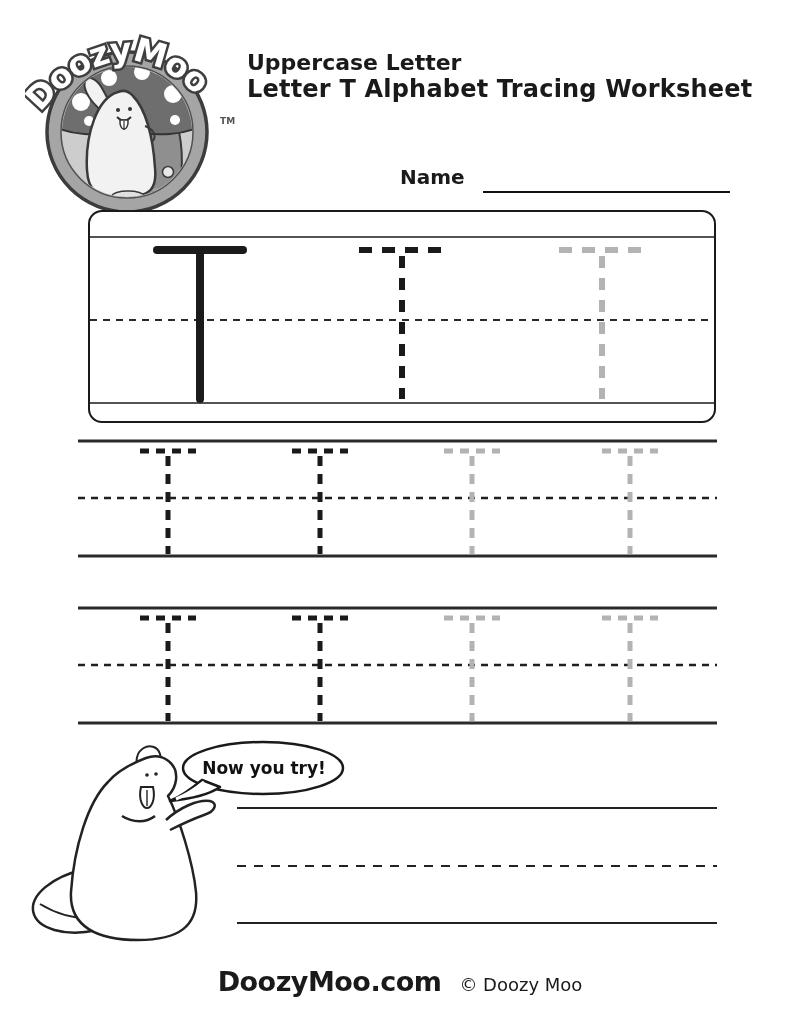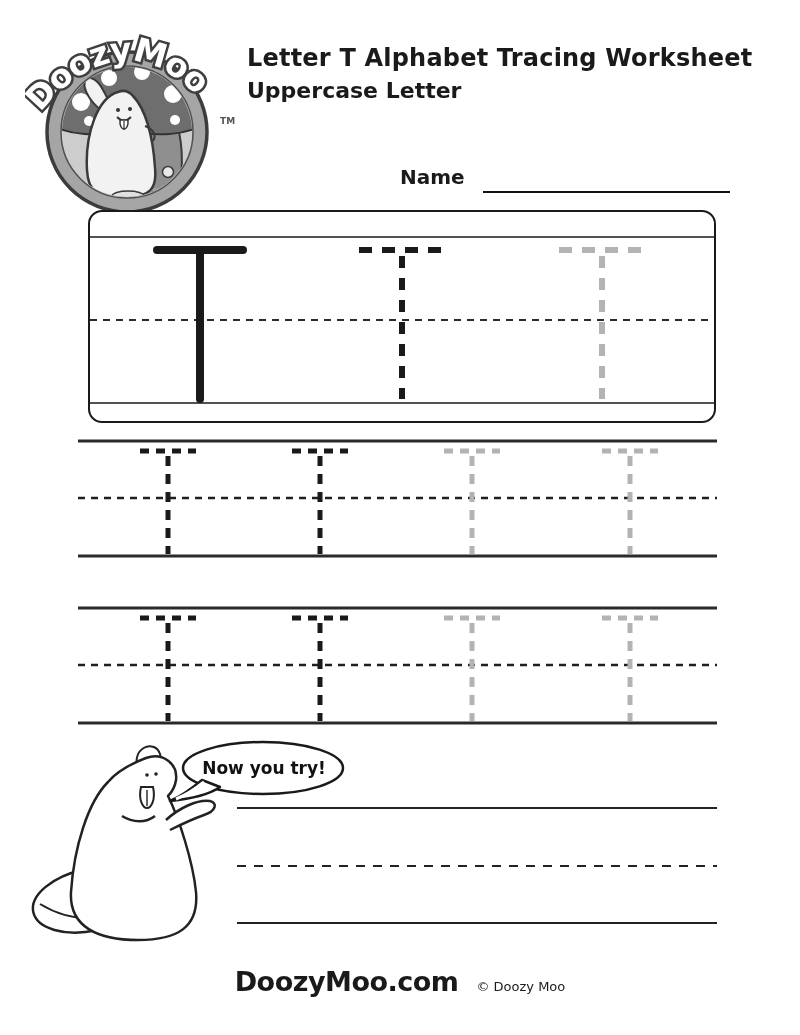--- a/index.html
+++ b/index.html
@@ -22,21 +22,21 @@
   #example-box svg, .row-svg, #free-lines-svg, #bubble-svg, #mascot-svg, #logo-svg { display:block; }
   .row-svg { position:absolute; left:78px; width:639px; height:120px; }
   #row-svg-0 { top:439px; }
   #row-svg-1 { top:606px; }
   #free-lines-svg { position:absolute; left:237px; top:800px; width:480px; height:130px; }
   #bubble-svg { position:absolute; left:150px; top:738px; width:200px; height:68px; }
   #mascot-svg { position:absolute; left:28px; top:742px; width:215px; height:210px; }
   #logo-svg { position:absolute; left:25px; top:20px; width:210px; height:198px; }
   #footer { position:absolute; left:0; top:966px; width:800px; display:flex; justify-content:center; align-items:baseline; gap:18px; }
   #footer-site { font-size:27px; font-weight:bold; letter-spacing:-.5px; }
-  #footer-copy { font-size:13px; }
+  #footer-copy { font-size:18px; }
   .bubble-text { font-family:"DejaVu Sans", sans-serif; font-size:17px; font-weight:600; fill:#111; }
   .brand-arc-text { font-family:"DejaVu Sans", sans-serif; font-size:33px; font-weight:bold; fill:#ffffff; stroke:#3f3f3f; stroke-width:5px; paint-order:stroke; letter-spacing:-1px; }
   .tm-text { font-family:"DejaVu Sans", sans-serif; font-size:9px; font-weight:bold; fill:#555; }
 </style>
 </head>
 <body>
 
 <div id="page">
 
   <svg id="logo-svg" viewBox="0 0 210 198">
@@ -77,22 +77,22 @@
       </g>
     </g>
 
     <text class="brand-arc-text">
       <textPath href="#brandArc" startOffset="2">DoozyMoo</textPath>
     </text>
     <text class="tm-text" x="195" y="104">TM</text>
   </svg>
 
   <div class="abs" id="title-block">
+    <div id="title-line2">Uppercase Letter</div>
     <div id="title-line1">Letter T Alphabet Tracing Worksheet</div>
-    <div id="title-line2">Uppercase Letter</div>
   </div>
 
   <div class="abs" id="name-row-label">Name</div>
   <div class="abs" id="name-line"></div>
 
   <div class="abs" id="example-box">
     <svg width="624" height="209" viewBox="0 0 624 209">
         <line x1="0" y1="25" x2="624" y2="25" stroke="#1a1a1a" stroke-width="1.6" stroke-linecap="butt"></line>
         <line x1="0" y1="108" x2="624" y2="108" stroke="#2a2a2a" stroke-width="2" stroke-dasharray="7 6" stroke-linecap="butt"></line>
         <line x1="0" y1="191" x2="624" y2="191" stroke="#1a1a1a" stroke-width="1.6" stroke-linecap="butt"></line>

